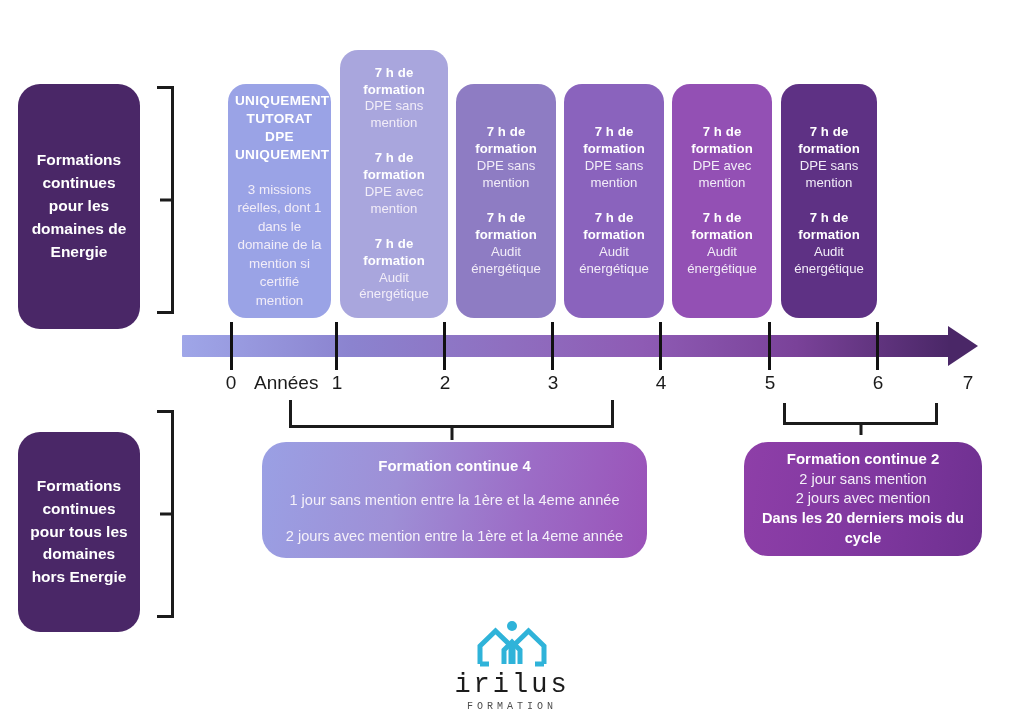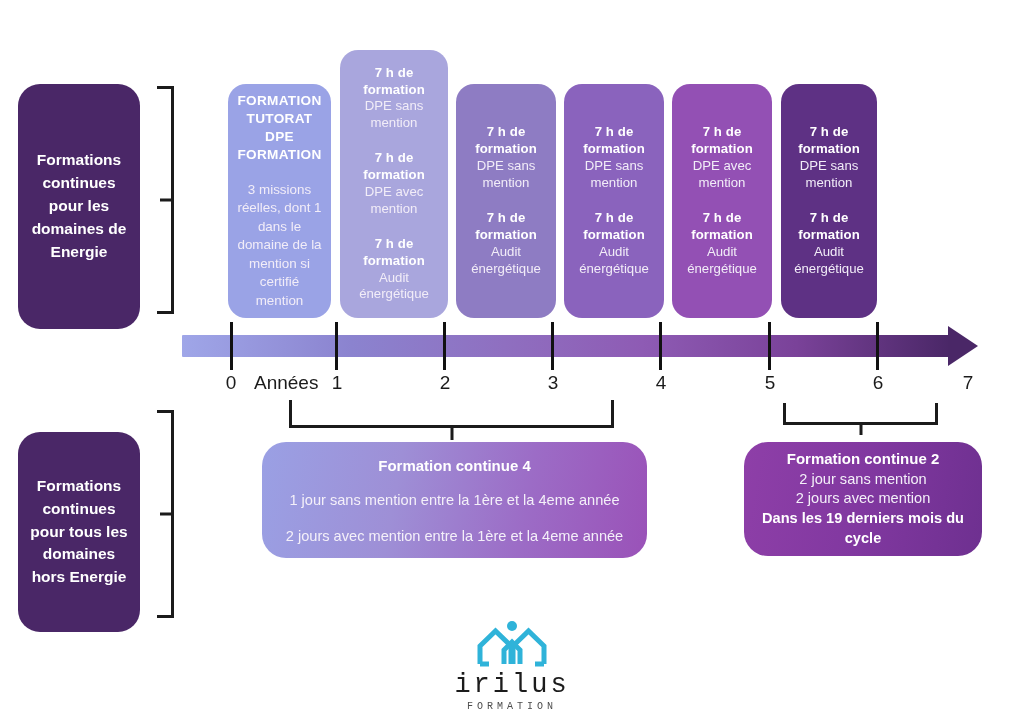--- a/index.html
+++ b/index.html
@@ -232,21 +232,21 @@
 
   <div class="vbracket" style="left:152px; top:410px; width:22px; height:208px;">
     <div class="vline"></div>
     <div class="cap top"></div>
     <div class="cap bot"></div>
     <div class="tab"></div>
   </div>
 
   <div class="tl-box tutorat" id="box-m0" style="left:228px; top:84px; width:103px; height:234px; background:#9aa3e6;">
     <div class="blk">
-      <div class="hd">FORMATION TUTORAT DPE FORMATION</div>
+      <div class="hd">UNIQUEMENT TUTORAT DPE UNIQUEMENT</div>
     </div>
     <div class="blk">
       <div class="sb">3 missions réelles, dont 1 dans le domaine de la mention si certifié mention</div>
     </div>
   </div>
 
   <div class="tl-box" id="box-m1" style="left:340px; top:50px; width:108px; height:268px; background:#a9a6dd;">
     <div class="blk">
       <div class="hd">7 h de formation</div>
       <div class="sb">DPE sans mention</div>
@@ -347,21 +347,21 @@
     <div class="leg r" style="height:22px;"></div>
     <div class="hline"></div>
     <div class="stem" style="height:10px;"></div>
   </div>
 
   <div class="fc-panel" id="fc2" style="left:744px; top:442px; width:238px; height:114px; padding:10px 14px;
               background:linear-gradient(100deg,#8e3fa8 0%,#8138a0 50%,#6e3090 100%);">
     <div class="fc-title">Formation continue 2</div>
     <div class="fc-line">2 jour sans mention</div>
     <div class="fc-line">2 jours avec mention</div>
-    <div class="fc-line strong">Dans les 19 derniers mois du cycle</div>
+    <div class="fc-line strong">Dans les 20 derniers mois du cycle</div>
   </div>
 
   <div id="logo-wrap" style="left:422px; top:620px;">
     <svg id="logo-mark" width="72" height="48" viewBox="0 0 72 48" aria-hidden="true">
       <g fill="none" stroke="#2fb3d9" stroke-width="5" stroke-linejoin="miter" stroke-linecap="butt">
 
         <path d="M4 44 V26 L19.5 11 L35 26 V44"></path>
 
         <path d="M37 44 V26 L52.5 11 L68 26 V44"></path>
 

